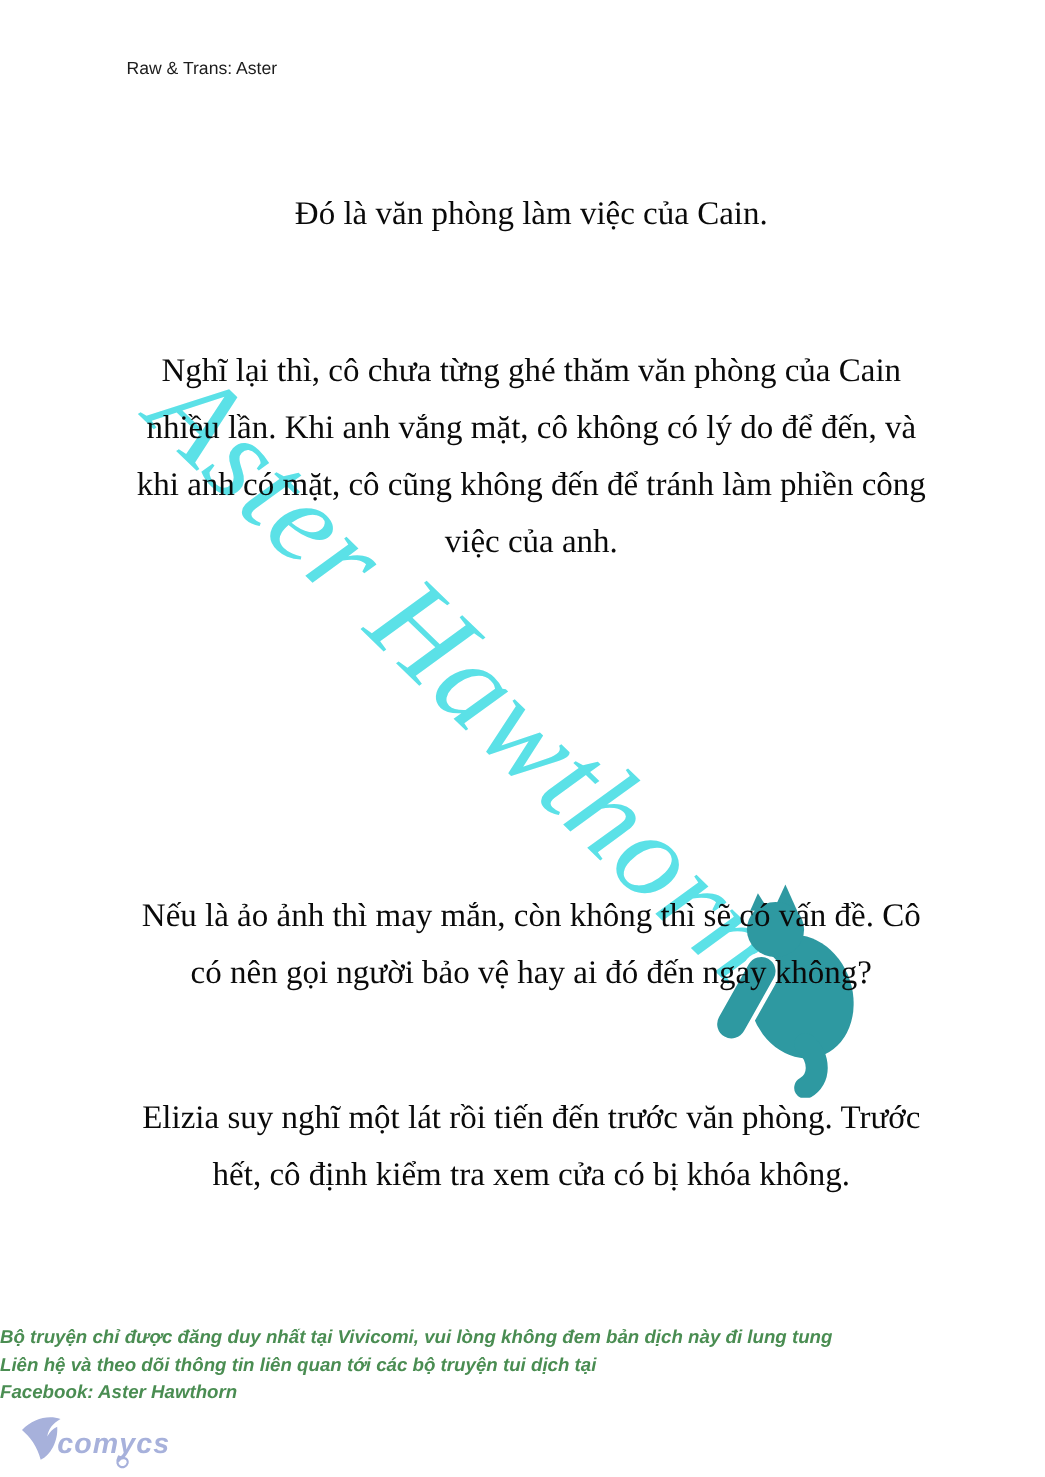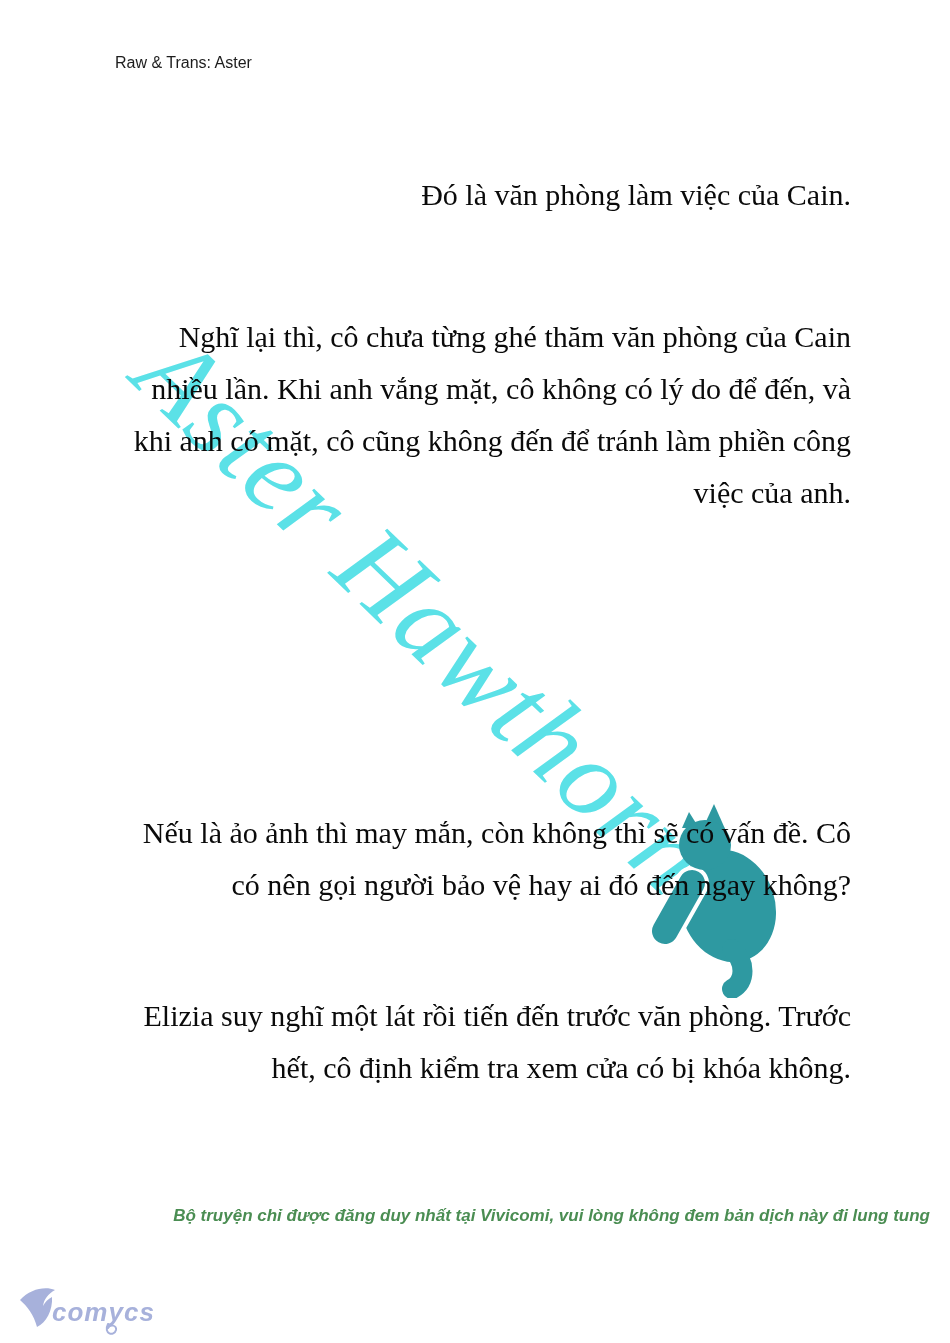--- a/index.html
+++ b/index.html
@@ -20,26 +20,26 @@
     position:absolute; left:648px; top:803px; width:135px; height:195px;
     z-index:2; color:var(--cat-color,#2e99a1);
   }
   
   .header {
     position:absolute; left:115px; top:54px; z-index:3;
     font-family:"Liberation Sans", sans-serif; font-size:16px; color:#1c1c1c;
   }
   .para {
     position:absolute; left:115px; width:736px; z-index:3;
-    font-size:30px; line-height:52px; color:#0a0a0a; text-align:right;
+    font-size:30px; line-height:52px; color:#0a0a0a; text-align:center;
   }
   #p1{top:169px} #p2{top:311px} #p3{top:580px} #p4{top:807px} #p5{top:990px}
   .footer {
     position:absolute; left:0; top:1203px; width:930px; z-index:3;
-    text-align:right; font-family:"Liberation Sans", sans-serif;
+    text-align:left; font-family:"Liberation Sans", sans-serif;
     font-style:italic; font-weight:bold; font-size:17px; line-height:25px;
     color:var(--footer-color,#4a8d52);
   }
   .logo {
     position:absolute; left:12px; top:1284px; width:150px; height:52px;
     z-index:2; color:var(--logo-color,#a7b1db);
   }
   .logo text {
     font-family:"Liberation Sans", sans-serif;
     font-style:italic; font-weight:bold;
@@ -69,20 +69,22 @@
 
   <div class="header">Raw &amp; Trans: Aster</div>
 
   <p class="para" id="p1">Đó là văn phòng làm việc của Cain.</p>
   <p class="para" id="p2">Nghĩ lại thì, cô chưa từng ghé thăm văn phòng của Cain nhiều lần. Khi anh vắng mặt, cô không có lý do để đến, và khi anh có mặt, cô cũng không đến để tránh làm phiền công việc của anh.</p>
   <p class="para" id="p4">Nếu là ảo ảnh thì may mắn, còn không thì sẽ có vấn đề. Cô có nên gọi người bảo vệ hay ai đó đến ngay không?</p>
   <p class="para" id="p5">Elizia suy nghĩ một lát rồi tiến đến trước văn phòng. Trước hết, cô định kiểm tra xem cửa có bị khóa không.</p>
 
   <div class="footer">
     <div>Bộ truyện chỉ được đăng duy nhất tại Vivicomi, vui lòng không đem bản dịch này đi lung tung</div>
+    <div>Liên hệ và theo dõi thông tin liên quan tới các bộ truyện tui dịch tại</div>
+    <div>Facebook: Aster Hawthorn</div>
   </div>
 
   <svg class="logo" viewBox="0 0 150 52" aria-hidden="true">
 
     <path d="M8,16 C18,5 33,2 43,6 C36,10 32,15 31,22 C33,18 36,15 40,13 C41,26 34,39 25,43 C22,31 15,22 8,16 Z" fill="currentColor"></path>
     <text x="40" y="37" font-size="26" fill="currentColor" letter-spacing="1">comycs</text>
 
     <path d="M96,40 C91,50 102,53 104,46 C105,41 98,40 96,44" fill="none" stroke="currentColor" stroke-width="2" stroke-linecap="round"></path>
   </svg>
 

